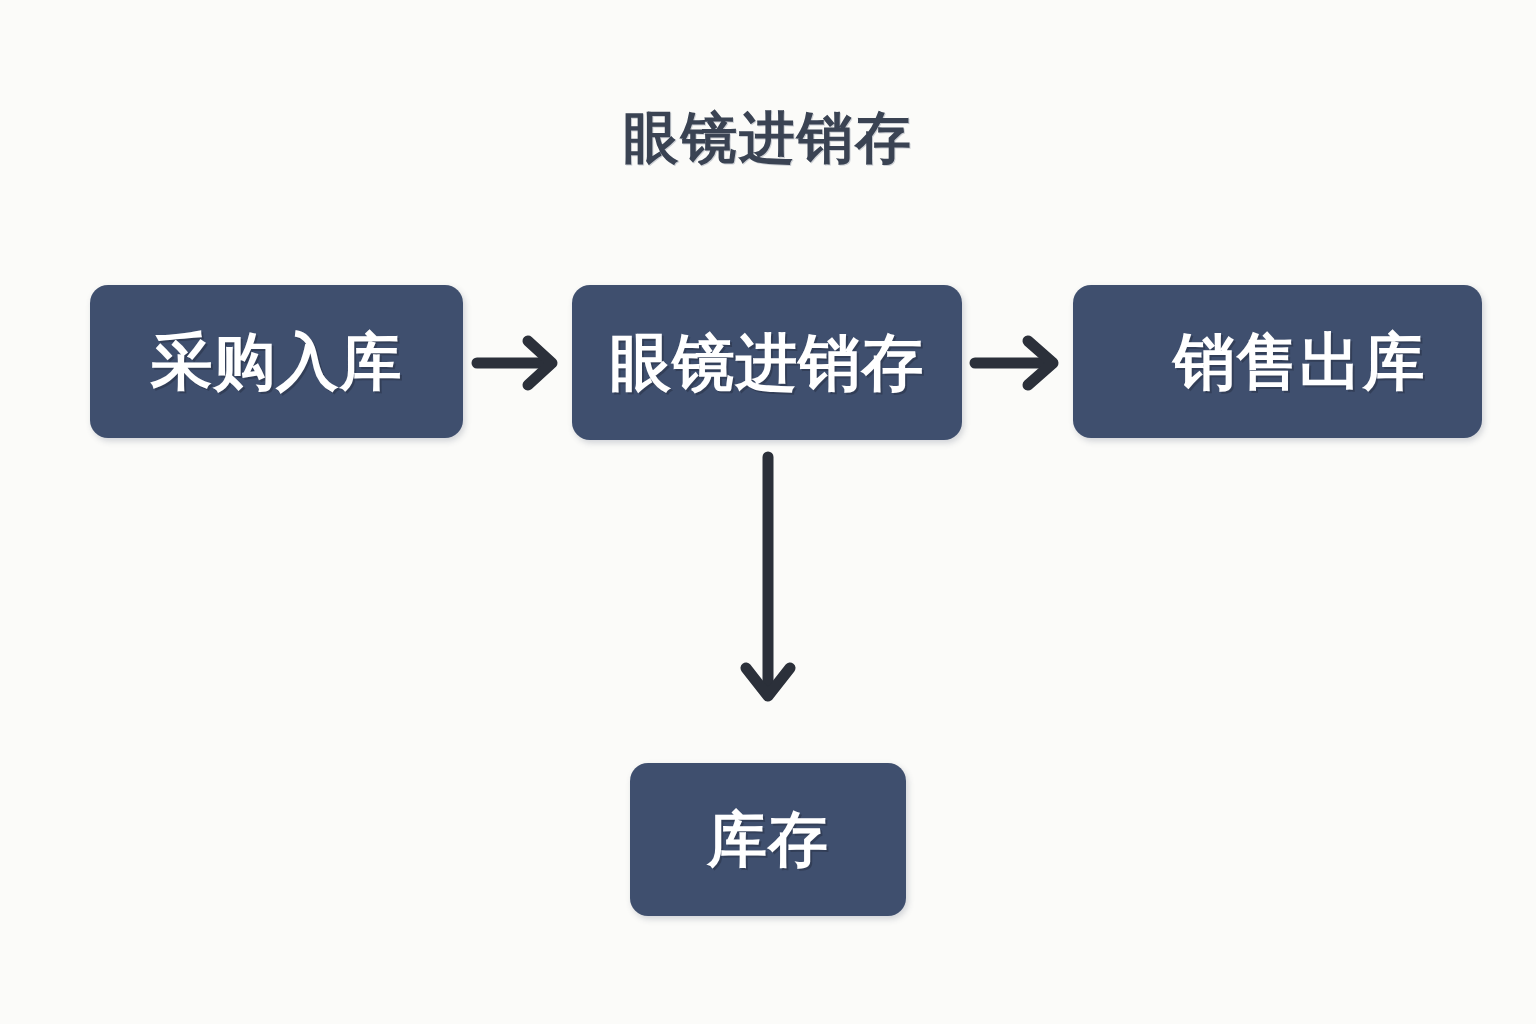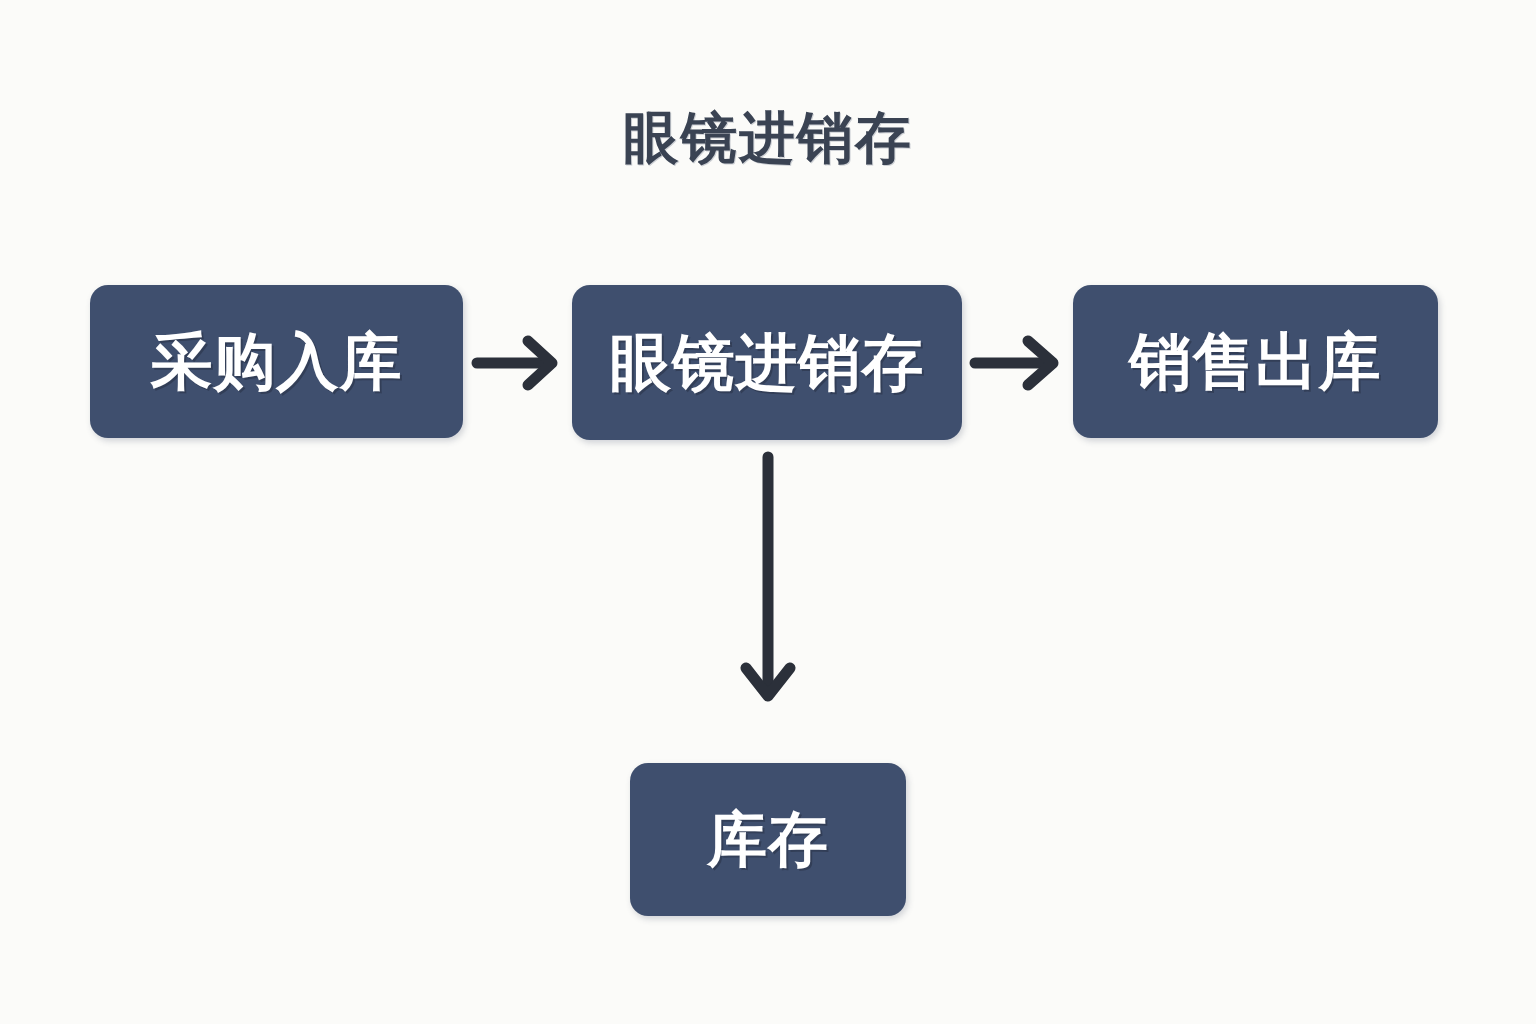--- a/index.html
+++ b/index.html
@@ -53,21 +53,21 @@
     font-size: 62px;
     line-height: 64px;
     font-weight: bold;
     letter-spacing: 1px;
     white-space: nowrap;
     text-shadow: 2px 2px 0 rgba(40,50,70,0.55);
   }
 
   #node-purchase { left: 90px;   top: 285px; width: 373px; height: 153px; }
   #node-stock    { left: 572px;  top: 285px; width: 390px; height: 155px; }
-  #node-sales    { left: 1073px; top: 285px; width: 365px; height: 153px; }
+  #node-sales    { left: 1073px; top: 285px; width: 365px; height: 153px; padding-left: 44px; }
   #node-inventory{ left: 630px;  top: 718px; width: 276px; height: 153px; margin-top: 45px; }
   #node-inventory .node-label { font-size: 60px; }
 
   
   .arrow {
     position: absolute;
   }
   #arrow-purchase-to-stock { left: 470px; top: 330px; width: 96px; height: 66px; }
   #arrow-stock-to-sales    { left: 968px; top: 330px; width: 99px; height: 66px; }
   #arrow-stock-to-inventory{ left: 740px; top: 450px; width: 56px; height: 262px; }

